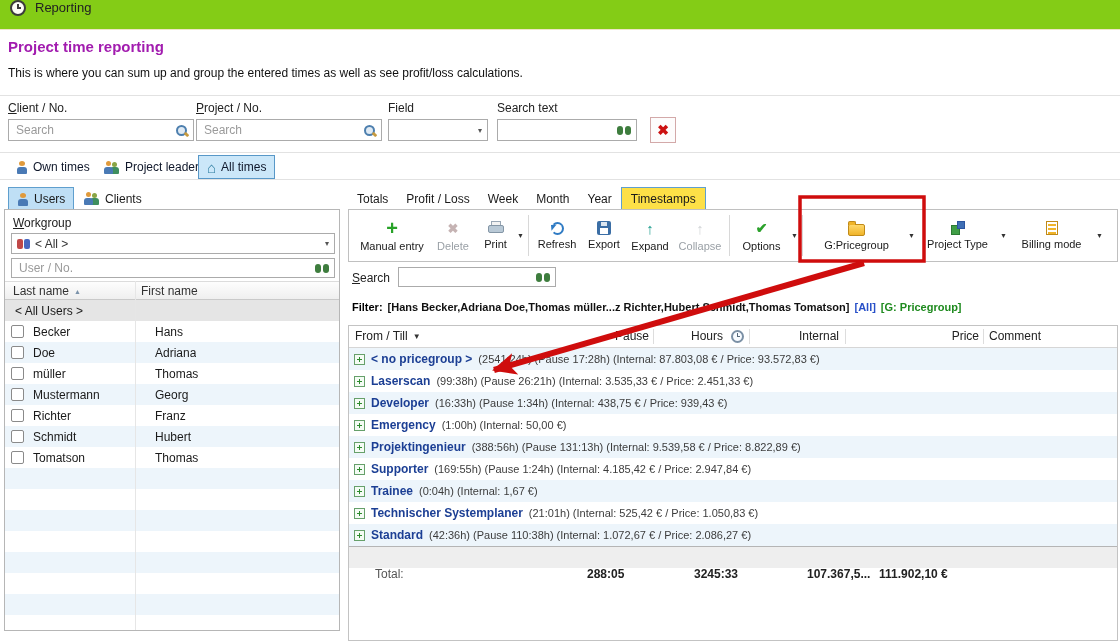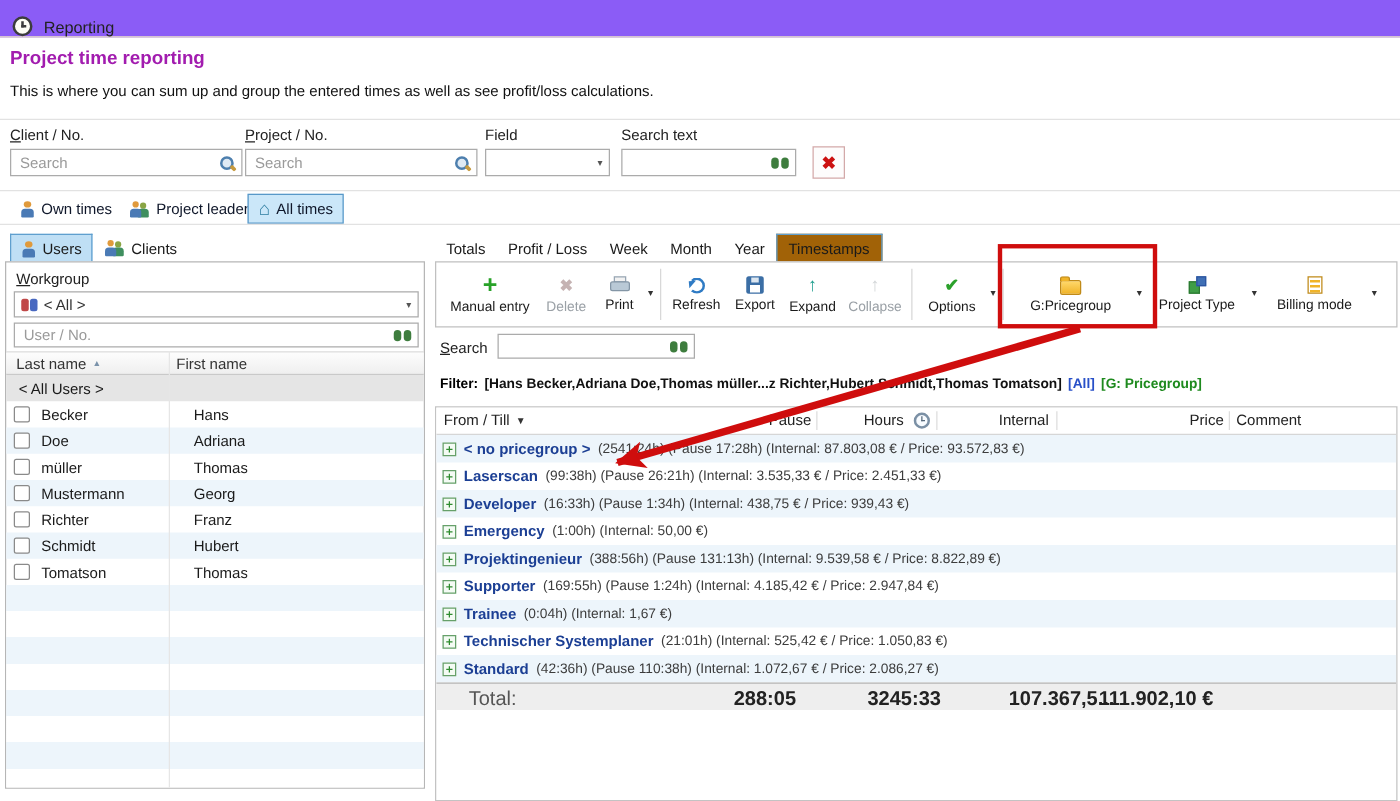--- a/index.html
+++ b/index.html
@@ -2,22 +2,22 @@
 <html><head>
 <meta charset="utf-8">
 <style>
   html,body{margin:0;padding:0}
   body{width:1120px;height:641px;overflow:hidden;background:#fff;
        font-family:"Liberation Sans",sans-serif;font-size:12px;color:#1a1a1a}
   .screen{position:relative;width:1120px;height:641px;background:#fff;overflow:hidden}
   .hsep{position:absolute;left:0;width:1120px;height:1px;background:#e2e2e2}
 
   
-  .titlebar{position:absolute;left:0;top:0;width:1120px;height:30px;background:#8b5cf6;
-            border-bottom:1px solid #eee4c6;display:flex;align-items:flex-end;gap:9px;padding:0 10px;box-sizing:border-box}
+  .titlebar{position:absolute;left:0;top:0;width:1120px;height:30px;background:#84cc16;
+            border-bottom:1px solid #eee4c6;display:flex;align-items:flex-start;gap:9px;padding:0 10px;box-sizing:border-box}
   .title-text{font-size:13px;color:#222}
   .clock-icon{width:16px;height:16px;border:2px solid #3c3c3c;border-radius:50%;position:relative;box-sizing:border-box;background:#fdfdf5}
   .clock-icon::before{content:"";position:absolute;left:5px;top:2px;width:2px;height:5px;background:#3c3c3c}
   .clock-icon::after{content:"";position:absolute;left:5px;top:5px;width:4px;height:2px;background:#3c3c3c}
 
   .page-title{position:absolute;left:8px;top:38px;font-size:15px;font-weight:bold;color:#a21caf}
   .page-subtitle{position:absolute;left:8px;top:66px;font-size:12px;color:#111}
 
   
   .flabel{position:absolute;font-size:12px;color:#222;display:inline-block}
@@ -42,21 +42,21 @@
   .bino::before{left:0}.bino::after{right:0}
 
   
   .scope-tab{position:absolute;top:155px;height:24px;display:flex;align-items:center;gap:5px;padding:0 8px;
              font-size:12px;color:#0f172a;box-sizing:border-box}
   .scope-tab.selected{background:#cbe7f9;border:1px solid #5898c8}
   .ltab{position:absolute;top:187px;height:23px;display:flex;align-items:center;gap:5px;padding:0 8px;font-size:12px;box-sizing:border-box}
   .ltab.selected{background:#bfdff5;border:1px solid #5f9fce;border-bottom:none}
   .rtabs{position:absolute;left:348px;top:187px;height:23px;display:flex}
   .rtab{padding:0 9px;display:flex;align-items:center;font-size:12px;color:#1a1a1a}
-  .rtab.selected{background:#a16207;border:1px solid #5f9fce;border-bottom:none}
+  .rtab.selected{background:#fde047;border:1px solid #5f9fce;border-bottom:none}
 
   .person-icon{position:relative;width:12px;height:13px;flex:0 0 auto}
   .person-icon::before{content:"";position:absolute;left:3px;top:0;width:6px;height:5px;border-radius:50%;background:#e09a3c}
   .person-icon::after{content:"";position:absolute;left:1px;top:6px;width:10px;height:7px;border-radius:3px 3px 1px 1px;background:#4a7ab5}
   .people-icon{position:relative;width:16px;height:13px;flex:0 0 auto}
   .people-icon::before{content:"";position:absolute;left:2px;top:0;width:5px;height:5px;border-radius:50%;background:#e09a3c;box-shadow:6px 1px 0 #8aa545}
   .people-icon::after{content:"";position:absolute;left:0;top:6px;width:9px;height:7px;border-radius:3px 3px 1px 1px;background:#4a7ab5;box-shadow:6px 0 0 #3f8f5f}
   .house-icon{color:#2e7da0;font-size:15px;font-weight:bold;line-height:13px}
   .house-icon::before{content:"⌂"}
   .workgroup-icon{position:relative;width:14px;height:12px;flex:0 0 auto}
@@ -146,21 +146,21 @@
 
   .grid-row{height:22px;display:flex;align-items:center;gap:6px;padding-left:5px;white-space:nowrap;overflow:hidden;box-sizing:border-box}
   .grid-rows .grid-row:nth-of-type(odd){background:#edf5fb}
   .gname{font-weight:bold;color:#1c3f94;font-size:12px}
   .gdetails{color:#3c3c3c;font-size:11px}
   .expander{position:relative;width:11px;height:11px;border:1px solid #66a06a;background:#f4fbf4;flex:0 0 auto;box-sizing:border-box}
   .expander::before{content:"";position:absolute;left:2px;top:4px;width:5px;height:1px;background:#2e8b2e}
   .expander::after{content:"";position:absolute;left:4px;top:2px;width:1px;height:5px;background:#2e8b2e}
 
   .total-row{position:relative;height:22px;background:#eeeeee;border-top:1px solid #b5b5b5;box-sizing:border-box}
-  .total-row span{position:absolute;top:4px;font-size:16px}
+  .total-row span{position:absolute;top:20px;font-size:12px}
   .total-label{color:#555}
   .tval{color:#222;font-weight:bold}
 
   
   .annot{position:absolute;left:0;top:0;z-index:40;pointer-events:none}
 </style>
 </head>
 <body>
 
 <div class="screen">

